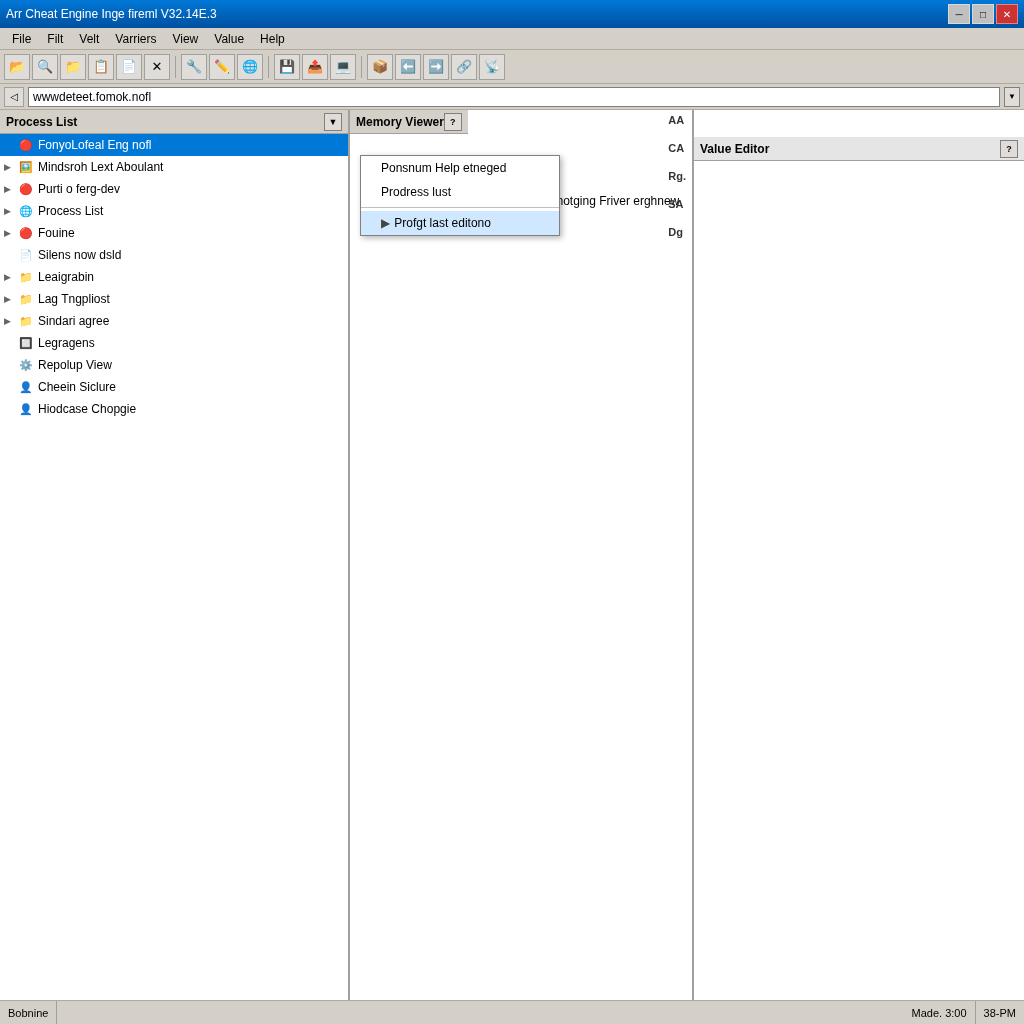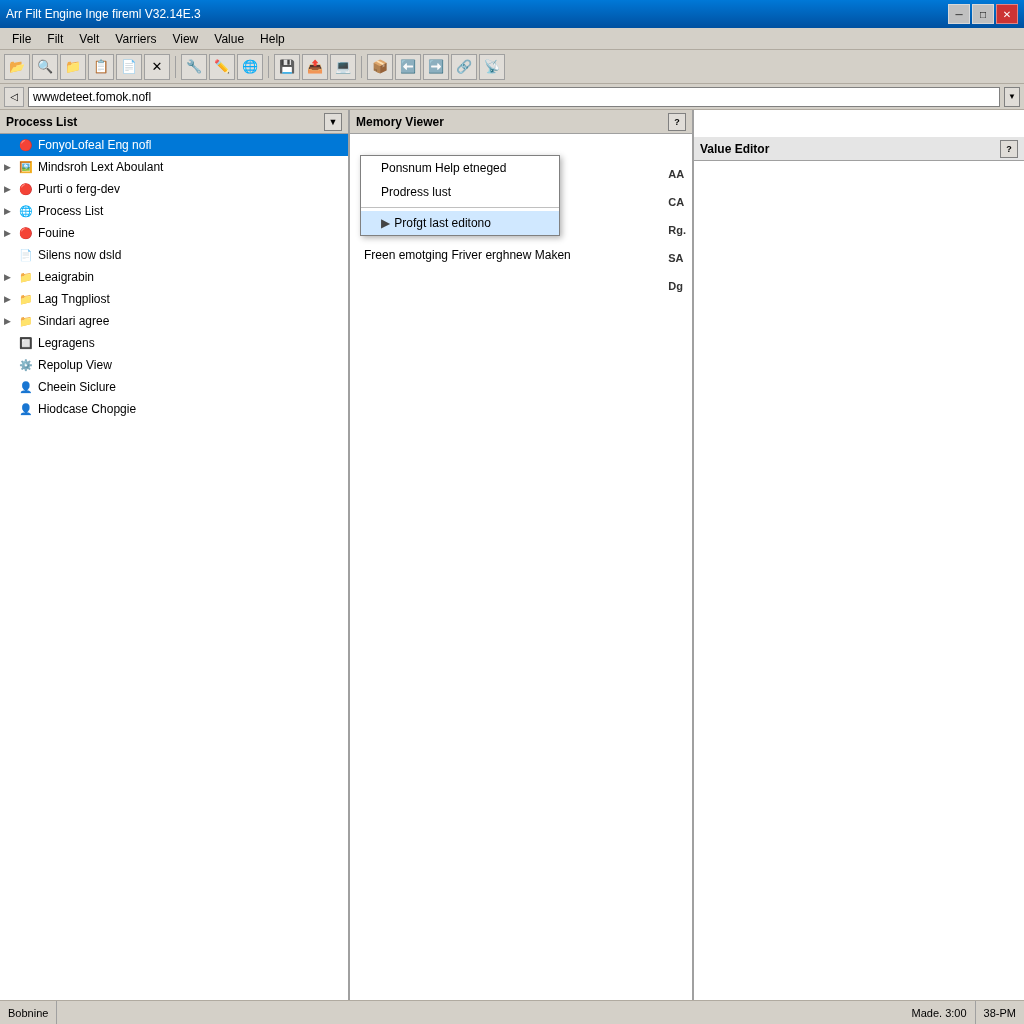--- a/index.html
+++ b/index.html
@@ -174,21 +174,21 @@
     .icon-red { color: #cc0000; }
     .icon-blue { color: #0050cc; }
     .icon-orange { color: #cc7700; }
 
     
     #memory-panel {
       flex: 1;
       background: white;
       border-right: 2px solid #a0a0a0;
       display: flex;
-      flex-direction: column;
+      flex-direction: row;
       position: relative;
       gap: 30px;
     }
     #memory-header {
       background: #d4d0c8;
       height: 24px;
       display: flex;
       align-items: center;
       padding: 0 6px;
       border-bottom: 1px solid #a0a0a0;
@@ -288,21 +288,21 @@
 
     
     .ctx-item-active {
       background: #d0e8ff;
     }
   </style>
 </head>
 <body>
 
 <div id="title-bar">
-  <span>Arr Filt Engine Inge fireml V32.14E.3</span>
+  <span>Arr Cheat Engine Inge fireml V32.14E.3</span>
   <div class="window-controls">
     <div class="win-btn">─</div>
     <div class="win-btn">□</div>
     <div class="win-btn close">✕</div>
   </div>
 </div>
 
 <div id="menu-bar">
   <span class="menu-item">File</span>
   <span class="menu-item">Filt</span>

